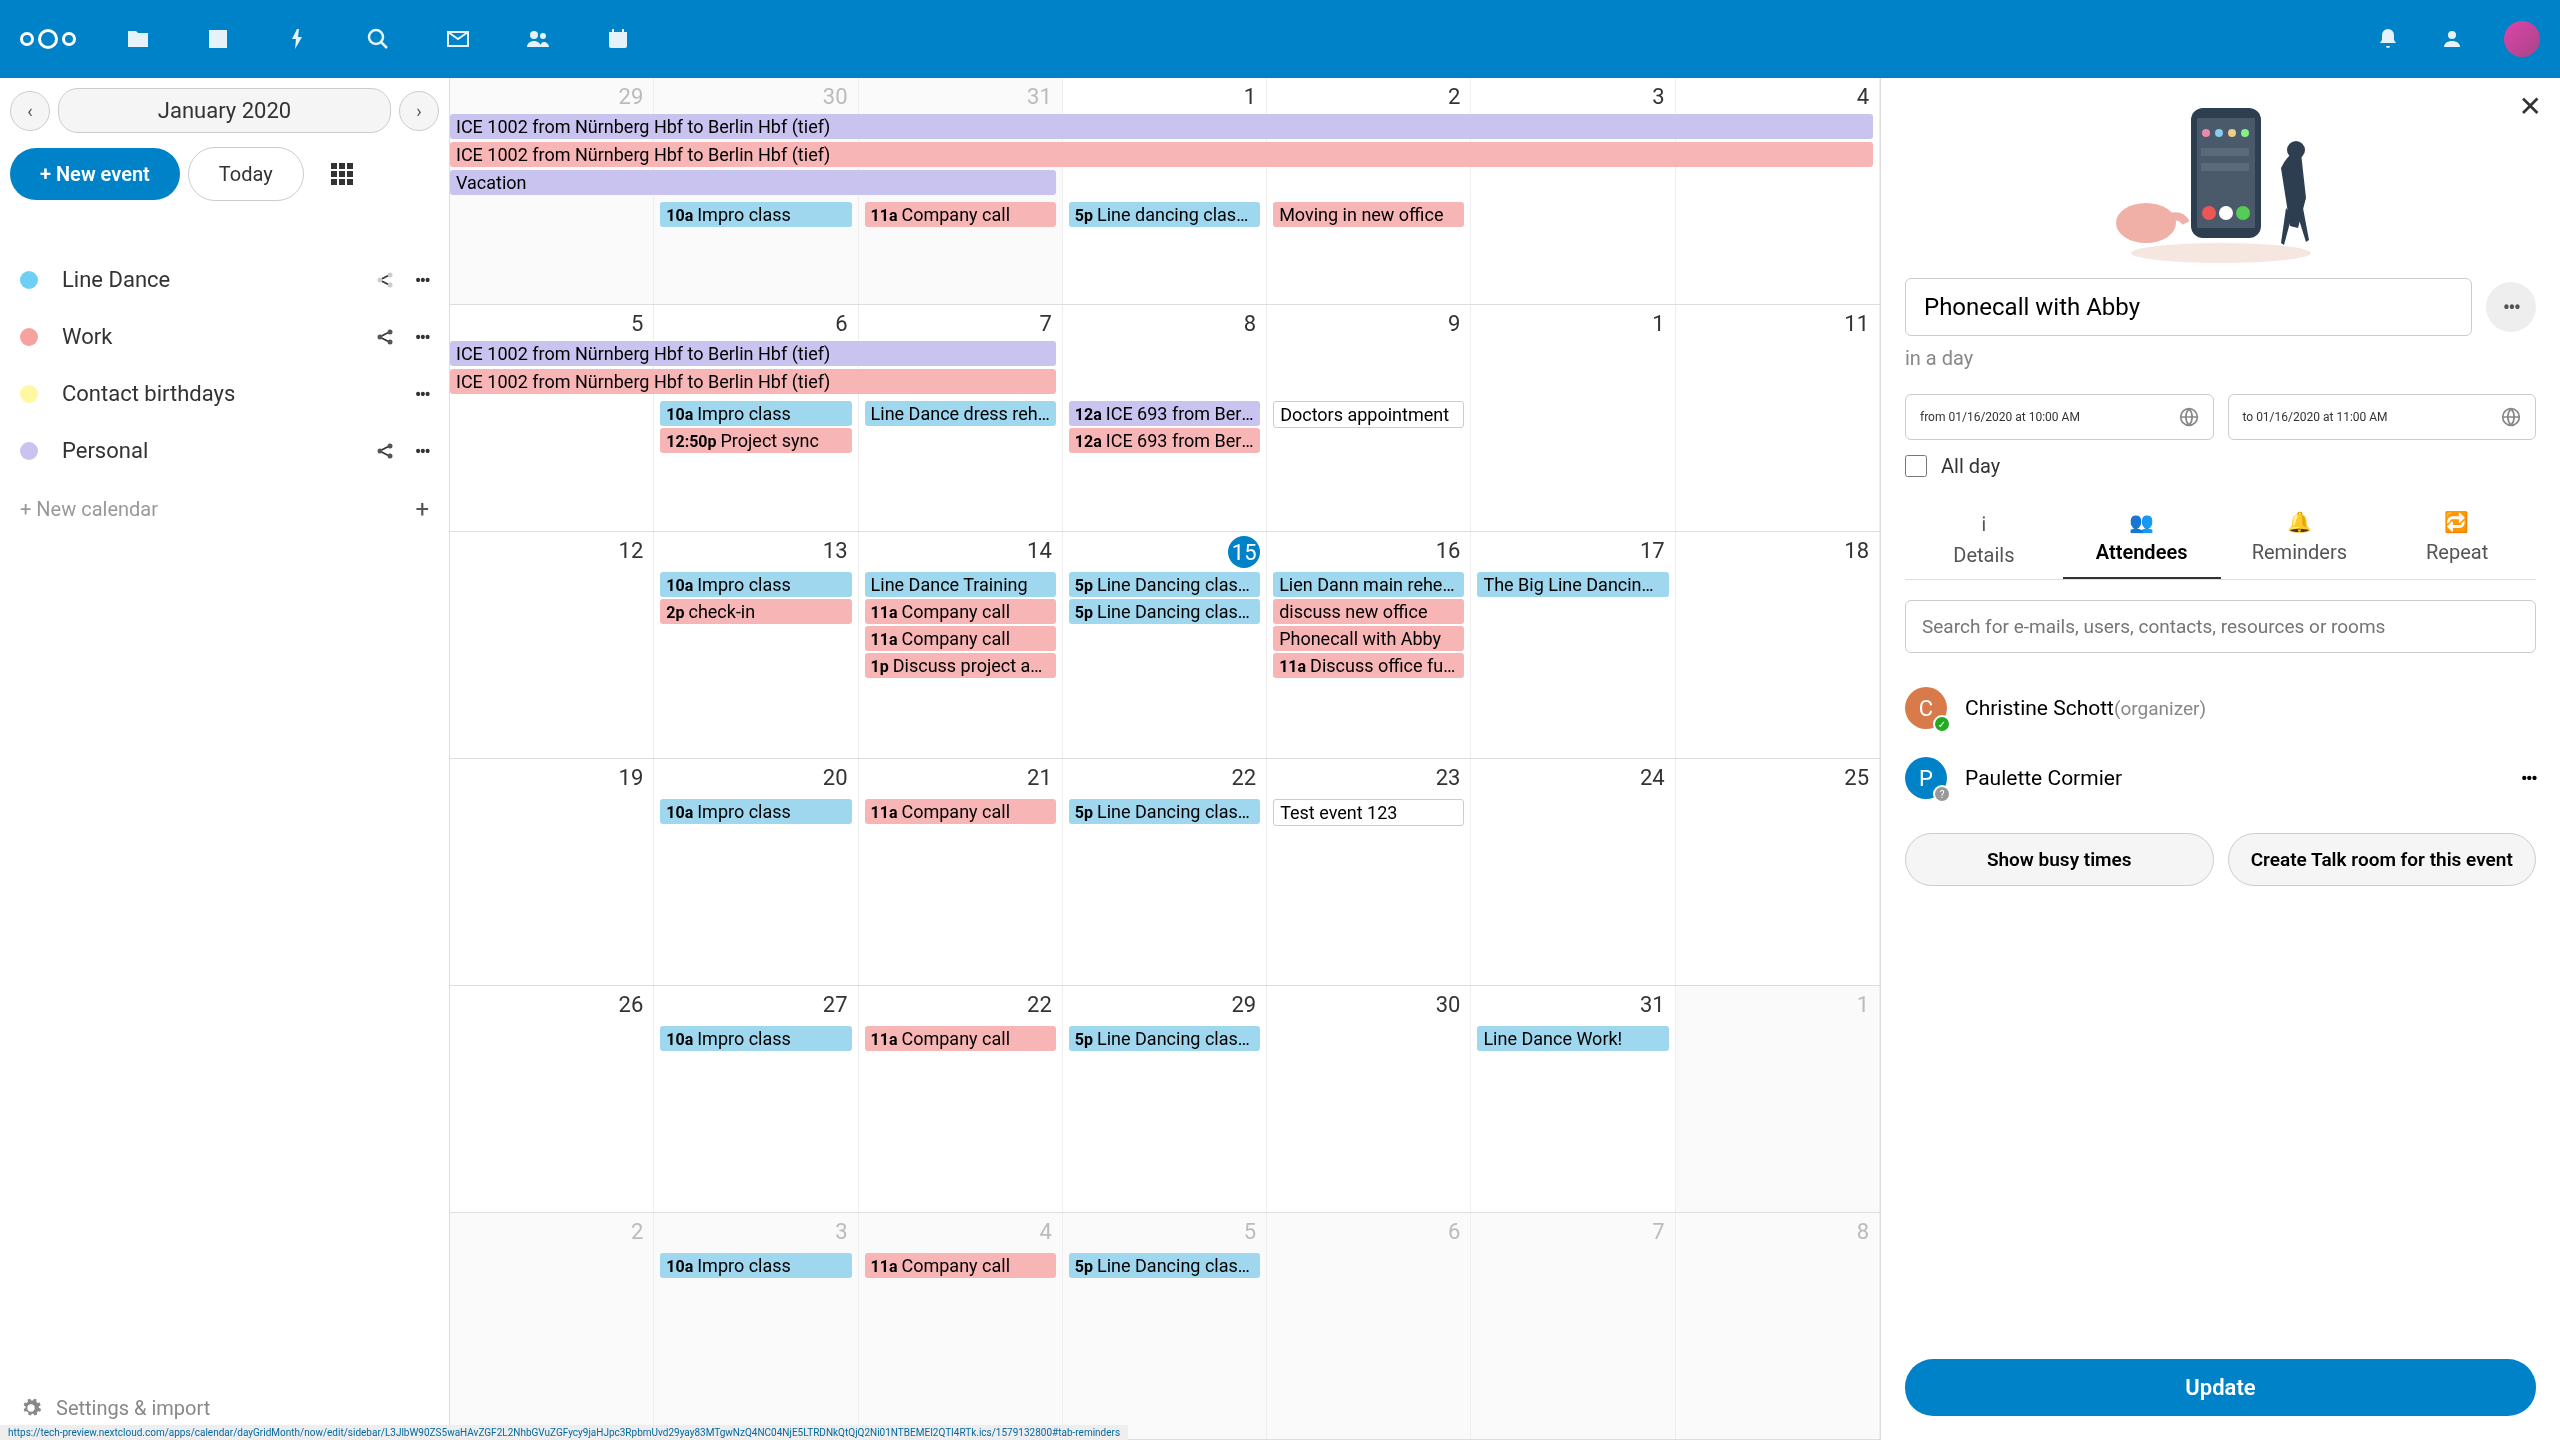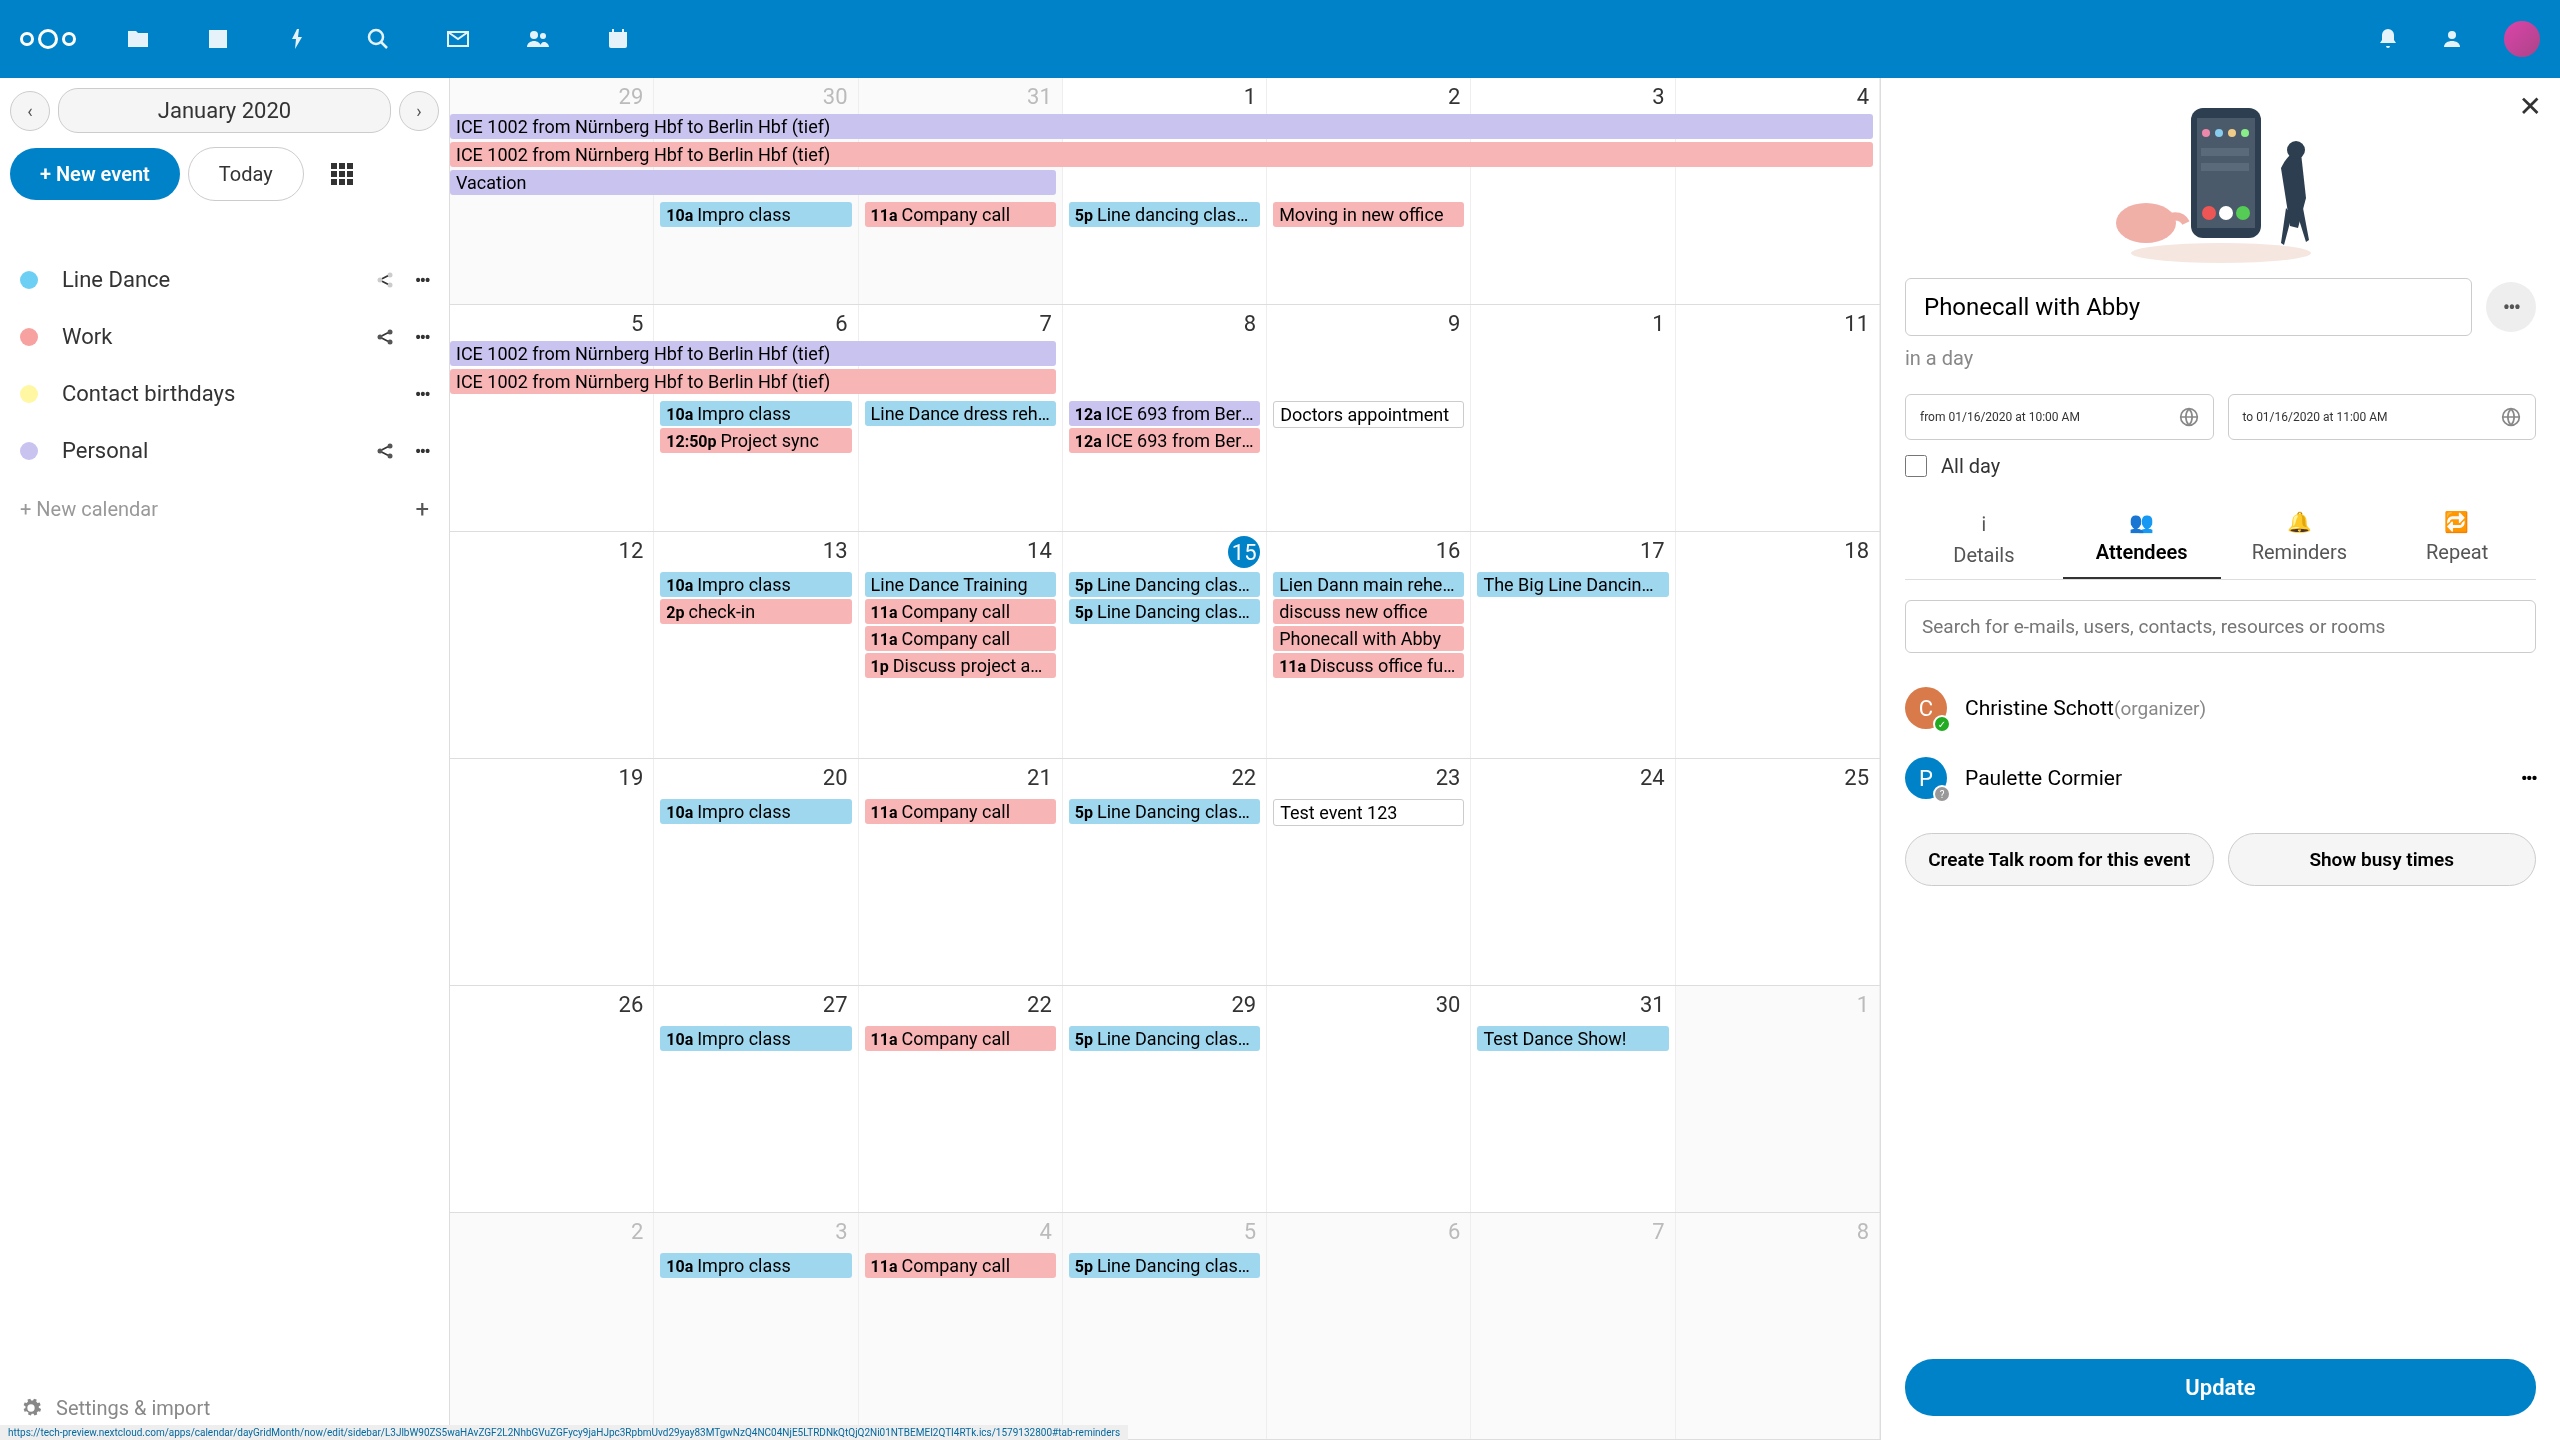--- a/index.html
+++ b/index.html
@@ -419,21 +419,21 @@
               <div class="event ev-blue"><span class="time">5p</span>Line Dancing class Cc</div>
             </div>
           </div>
           <div class="day">
             <div class="day-num">30</div>
             <div class="events"></div>
           </div>
           <div class="day">
             <div class="day-num">31</div>
             <div class="events">
-              <div class="event ev-blue">Test Dance Show!</div>
+              <div class="event ev-blue">Line Dance Work!</div>
             </div>
           </div>
           <div class="day other">
             <div class="day-num">1</div>
             <div class="events"></div>
           </div>
         </div>
         <div class="week">
           <div class="day other">
             <div class="day-num">2</div>
@@ -534,21 +534,21 @@
             <div class="att-avatar" style="background:#d87a4a">C<div class="att-badge" style="background:#2a2">✓</div></div>
     <span>Christine Schott<span class="att-org">(organizer)</span></span>
           </div>
           <div class="att-row">
             <div class="att-avatar" style="background:#0082c9">P<div class="att-badge" style="background:#999">?</div></div>
     <span>Paulette Cormier<span class="att-org"></span></span>
             <span class="att-more">•••</span>
           </div>
         </div>
       <div class="btn-row">
+        <button class="sec-btn">Show busy times</button>
         <button class="sec-btn">Create Talk room for this event</button>
-        <button class="sec-btn">Show busy times</button>
       </div>
     </div>
     <button class="update-btn">Update</button>
   </div>
 </div>
 
 <div class="status-url">https://tech-preview.nextcloud.com/apps/calendar/dayGridMonth/now/edit/sidebar/L3JlbW90ZS5waHAvZGF2L2NhbGVuZGFycy9jaHJpc3RpbmUvd29yay83MTgwNzQ4NC04NjE5LTRDNkQtQjQ2Ni01NTBEMEI2QTI4RTk.ics/1579132800#tab-reminders</div>
 
 </body></html>

